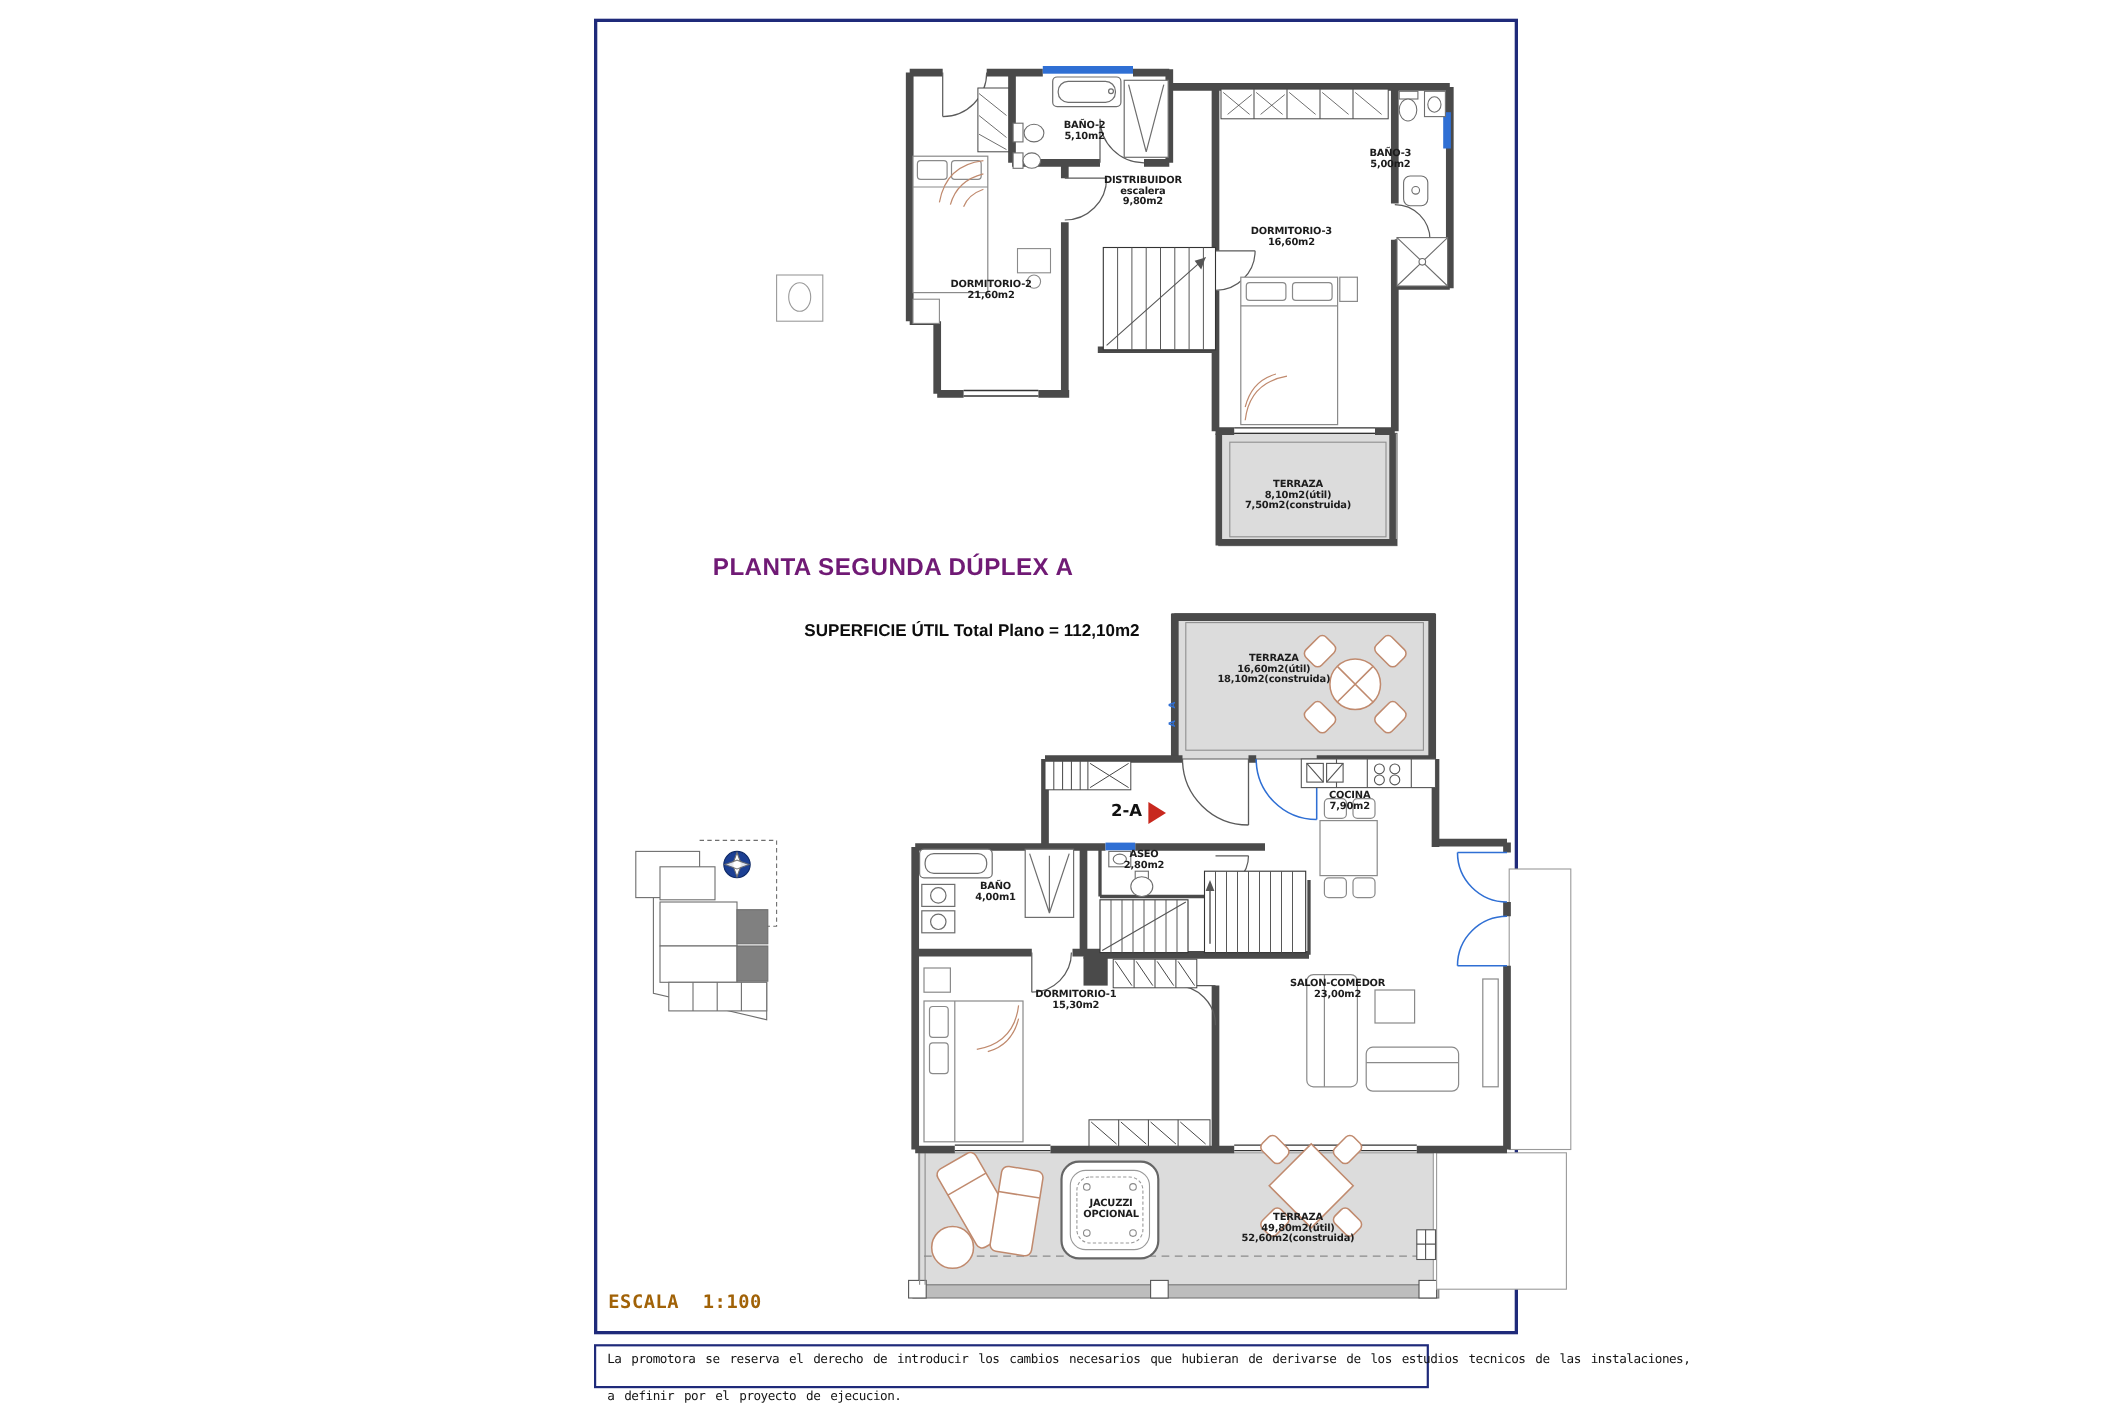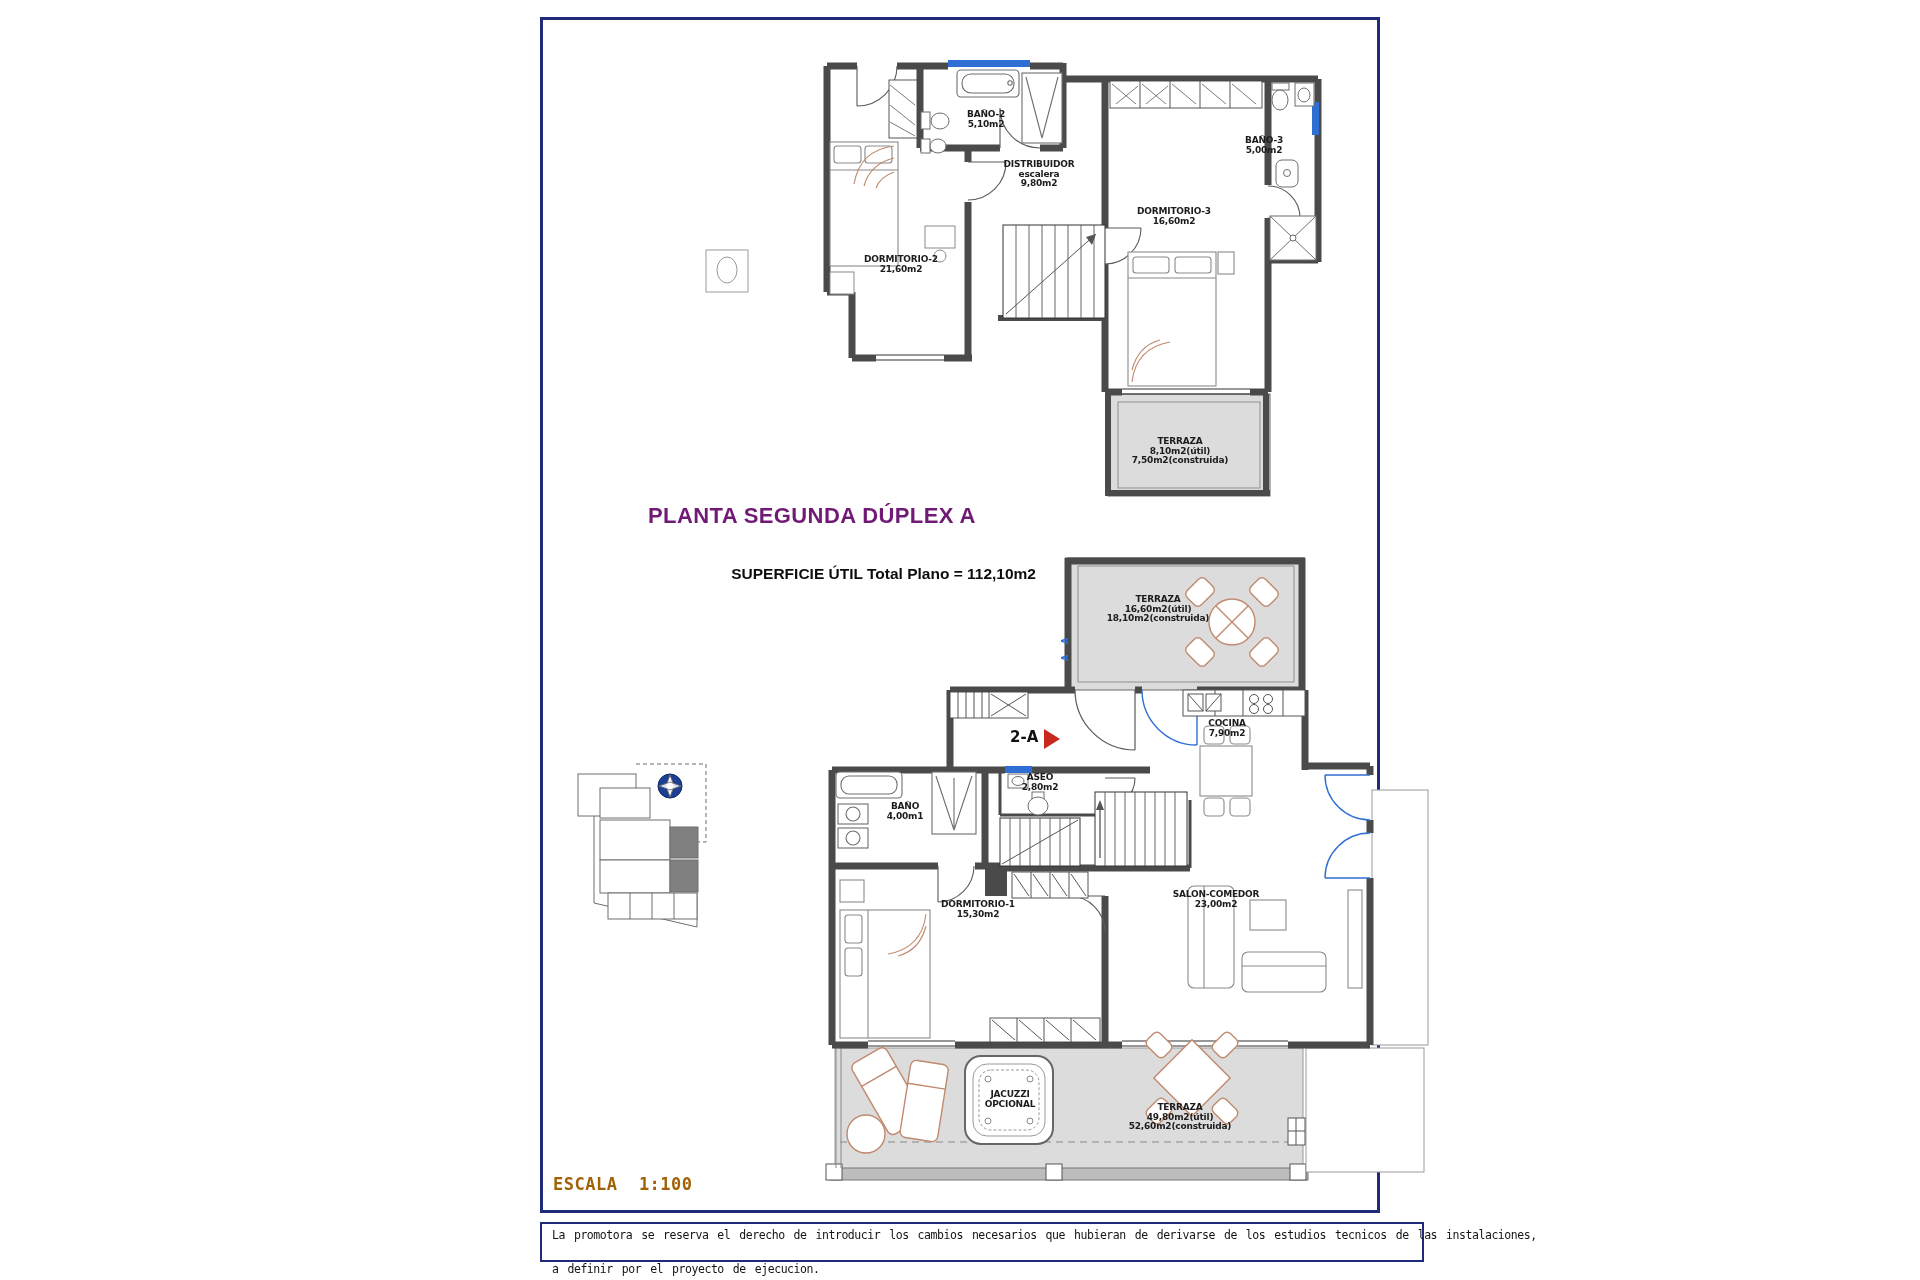--- a/index.html
+++ b/index.html
@@ -1,20 +1,20 @@
 <!DOCTYPE html>
 <html><head>
 <meta charset="utf-8">
 <style>
   html,body{margin:0;padding:0;background:#ffffff;}
   #page{position:relative;width:1920px;height:1280px;background:#fff;overflow:hidden;
         font-family:"DejaVu Sans",sans-serif;}
   .sheet-frame{position:absolute;left:540px;top:17px;width:840px;height:1196px;
         border:3px solid #1f2a7a;background:#fff;box-sizing:border-box;}
-  .disclaimer-box{position:absolute;left:540px;top:1222px;width:884px;height:40px;
+  .disclaimer-box{position:absolute;left:540px;top:1222px;width:759px;height:40px;
         border:2px solid #1f2a7a;background:#fff;box-sizing:border-box;}
   .disclaimer-line{position:absolute;left:10px;white-space:nowrap;
         font:400 11.5px/14px "DejaVu Sans Mono",monospace;color:#141414;
         letter-spacing:-0.45px;word-spacing:2.5px;}
   .plan-title{position:absolute;left:648px;top:503px;white-space:nowrap;
         font:700 22px/26px "Liberation Sans",sans-serif;color:#701a75;letter-spacing:0.4px;}
   .superficie{position:absolute;left:536px;top:563px;width:500px;text-align:right;
         font:700 15.5px/22.5px "Liberation Sans",sans-serif;color:#0d0d0d;}
   .escala{position:absolute;left:553px;top:1174px;white-space:pre;
         font:700 17px/20px "DejaVu Sans Mono",monospace;color:#a16207;letter-spacing:0.5px;}

